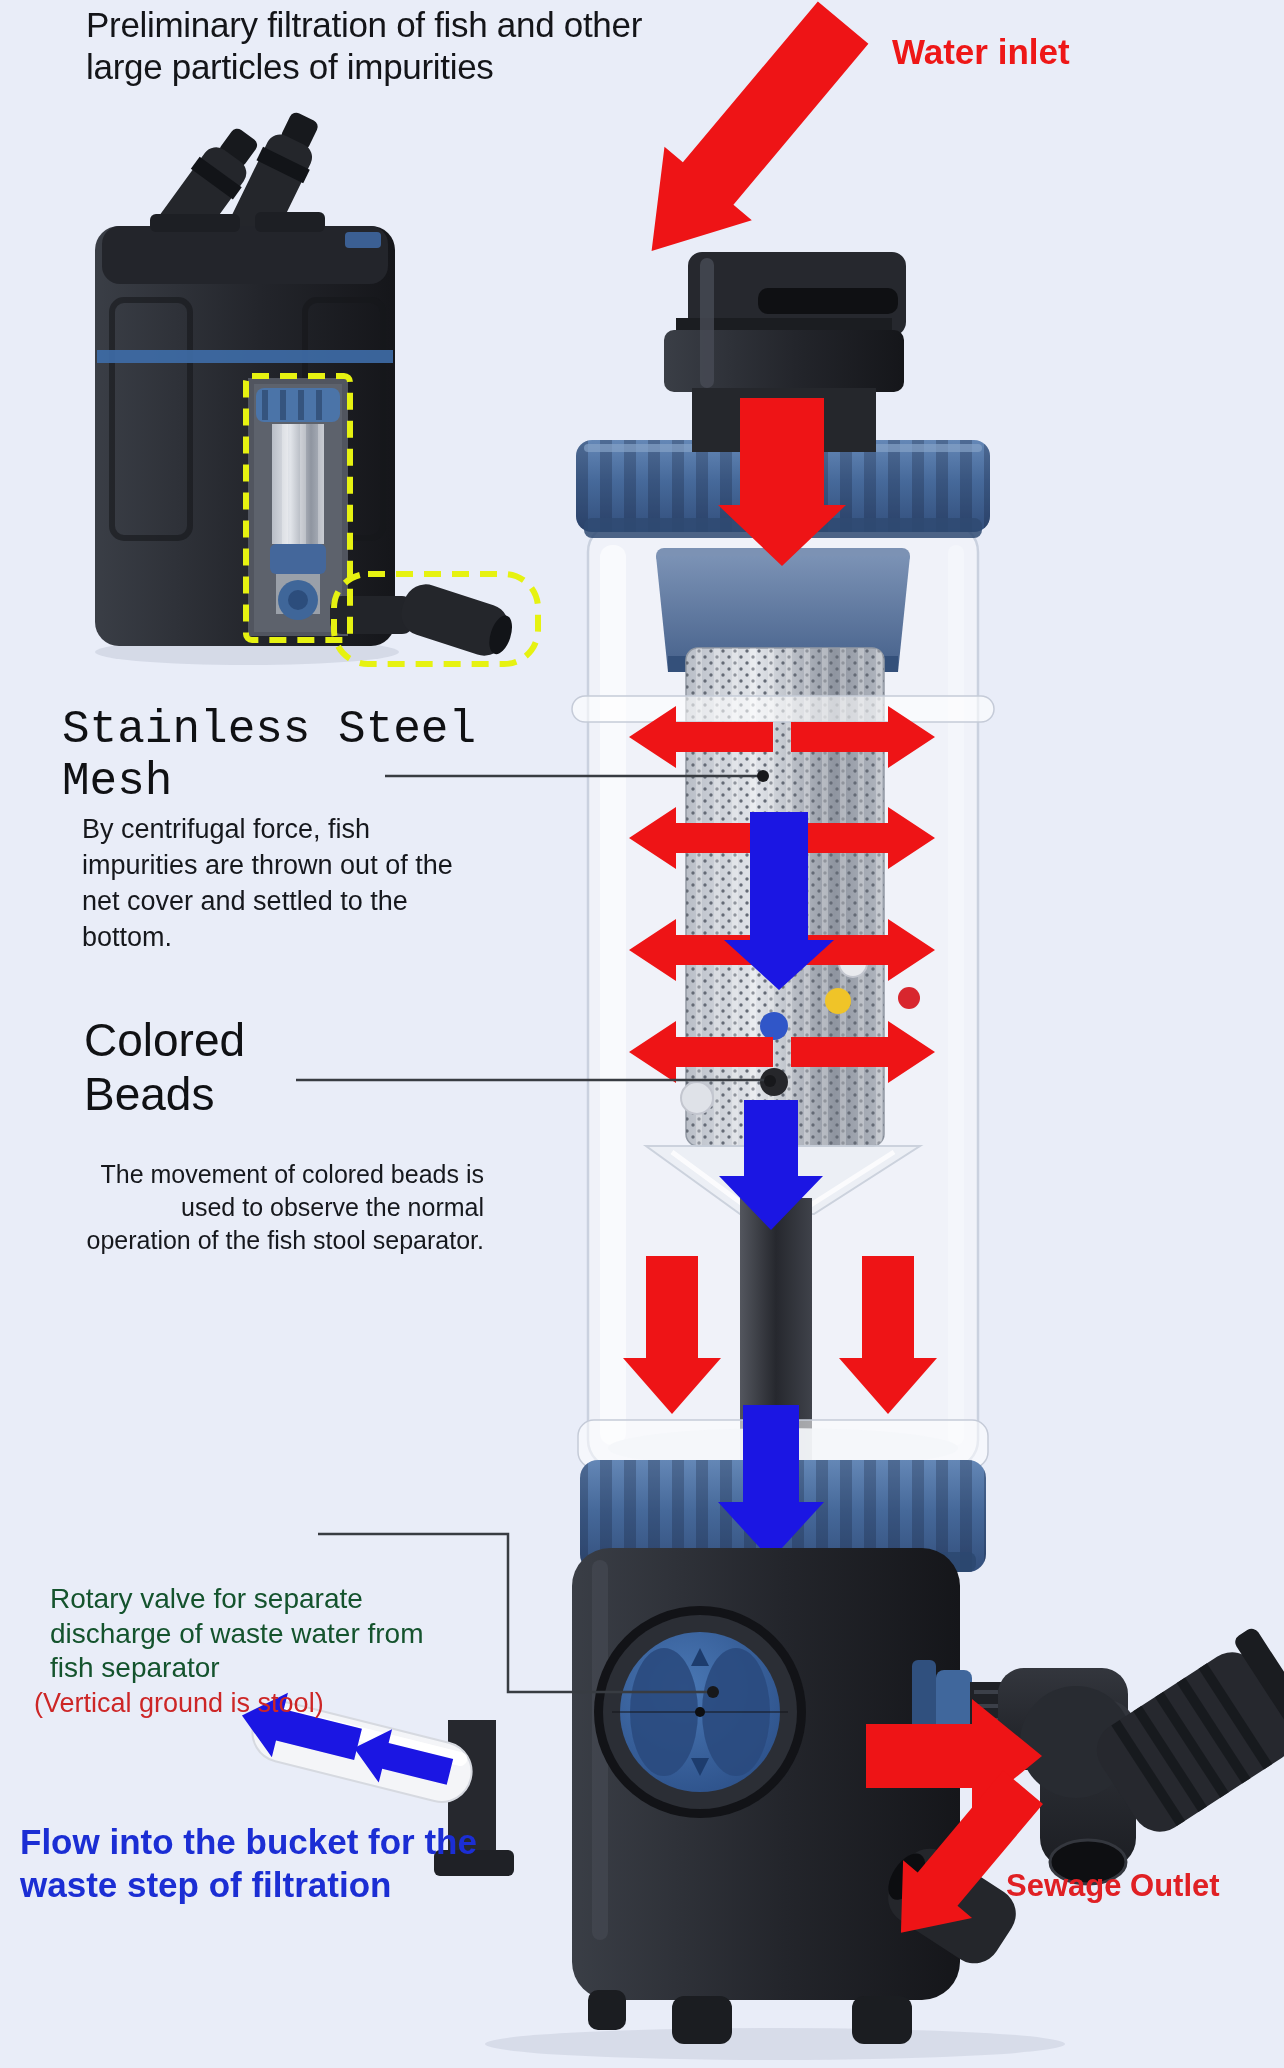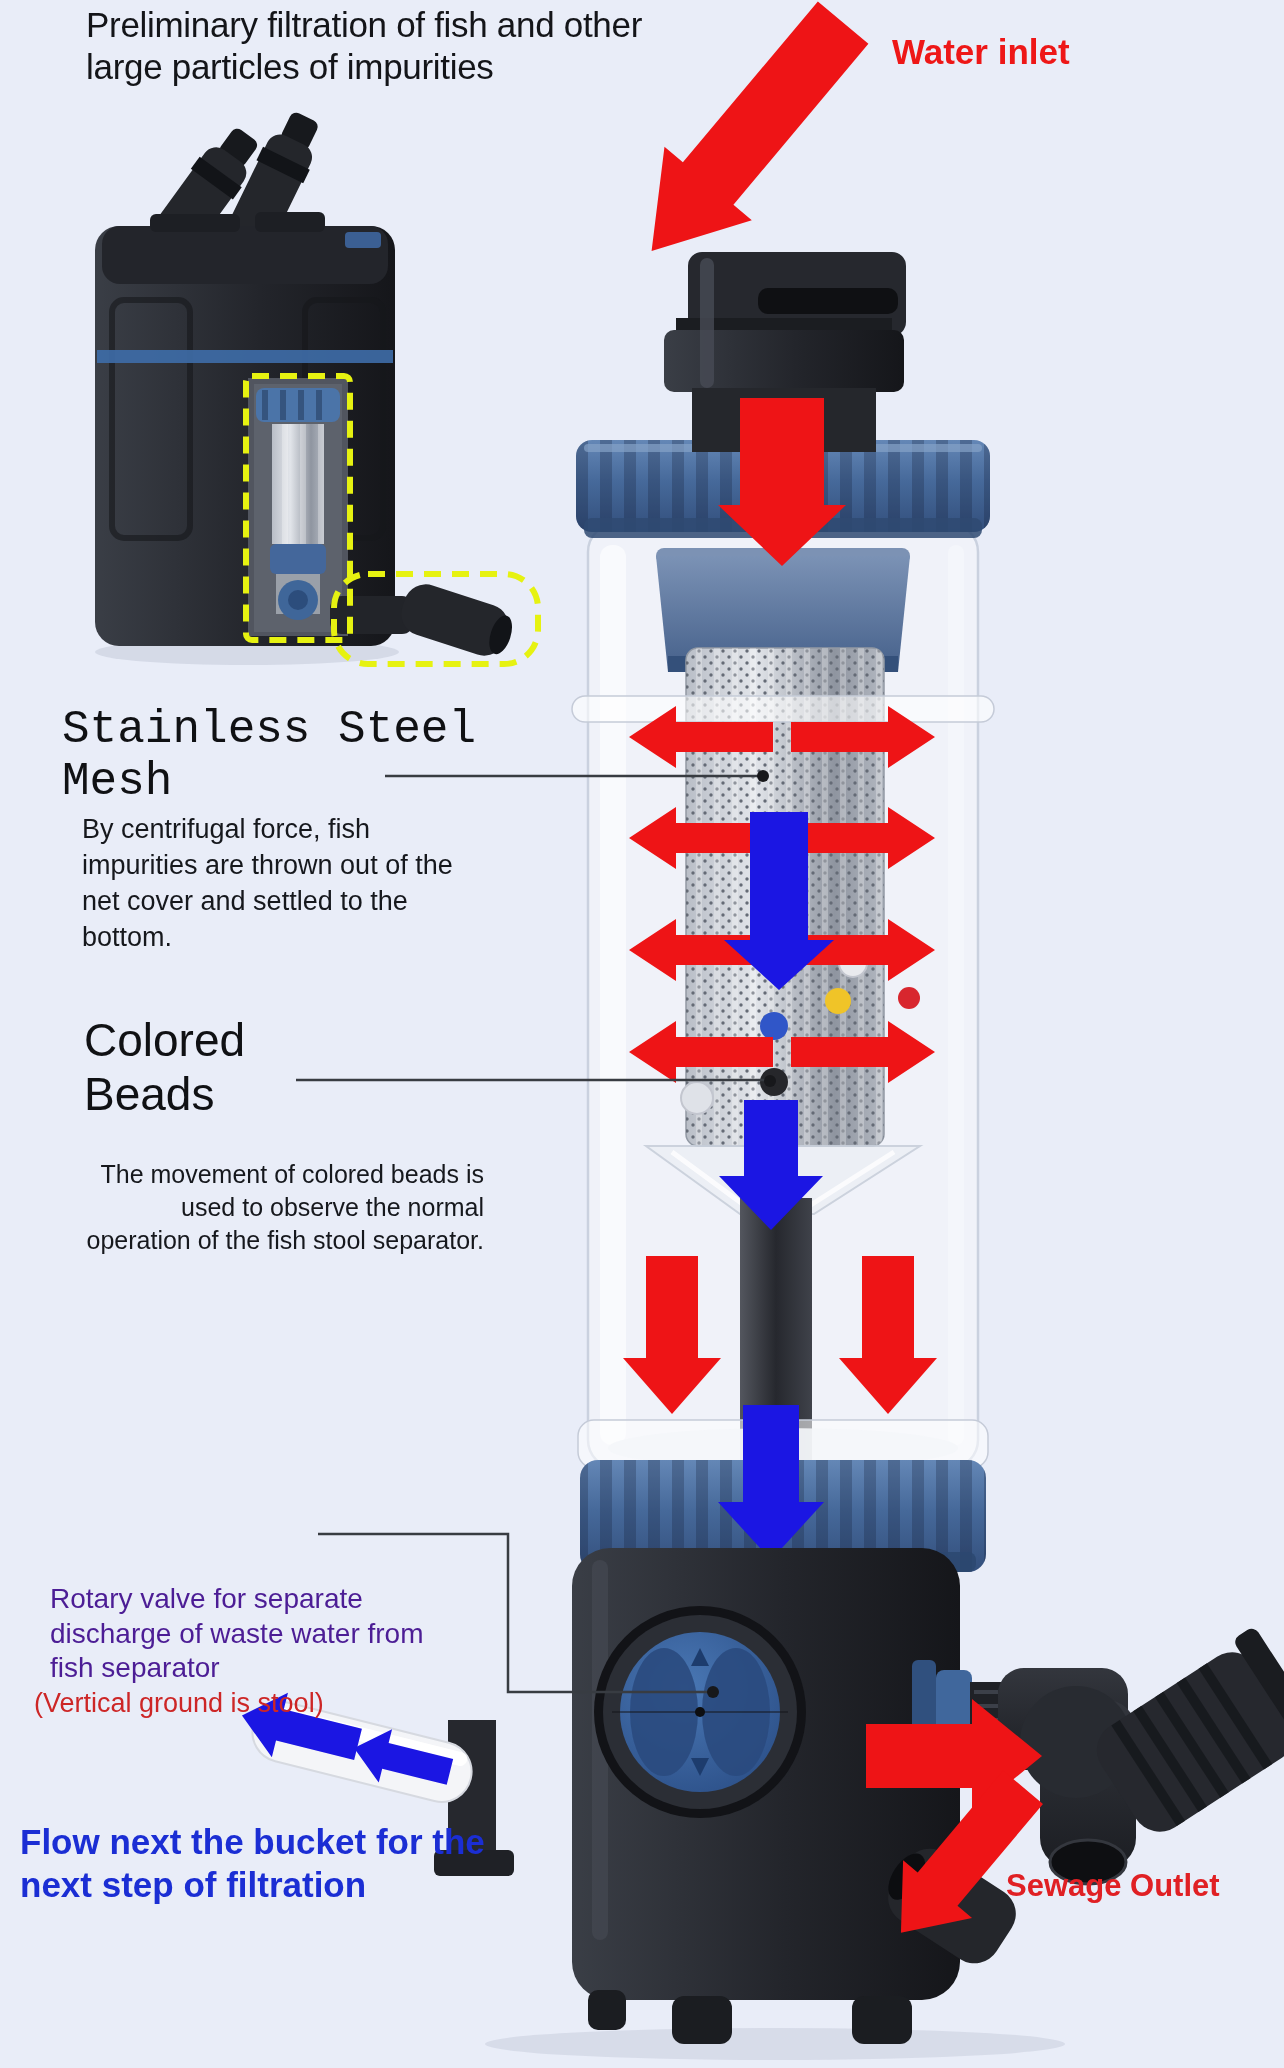--- a/index.html
+++ b/index.html
@@ -8,21 +8,21 @@
   #gfx{position:absolute;left:0;top:0;}
   .txt{position:absolute;}
   .title{left:86px;top:4px;width:585px;font-size:35px;line-height:1.21;font-weight:500;color:#141519;letter-spacing:-0.3px;}
   .water-inlet{left:892px;top:32px;font-size:35px;font-weight:700;color:#ee1717;}
   .h-big{font-weight:500;color:#101114;}
   .mesh-h{left:62px;top:704px;font-size:46px;width:470px;font-family:Liberation Mono, monospace;}
   .mesh-d{left:82px;top:812px;width:375px;font-size:27px;line-height:1.33;color:#16181d;}
   .beads-h{left:84px;top:1014px;font-size:46px;width:250px;line-height:1.17;}
   .beads-d{left:84px;top:1158px;width:400px;font-size:25px;line-height:1.32;color:#16181d;text-align:right;}
   .valve-h{left:62px;top:1454px;font-size:45px;width:400px;line-height:1.16;}
-  .valve-d{left:50px;top:1582px;width:410px;font-size:28px;line-height:1.24;color:#4c1d95;}
+  .valve-d{left:50px;top:1582px;width:410px;font-size:28px;line-height:1.24;color:#14532d;}
   .valve-n{left:34px;top:1688px;font-size:27px;font-weight:500;color:#cd2626;}
   .flow{left:20px;top:1820px;width:470px;font-size:35px;line-height:1.23;font-weight:600;color:#1b2ed4;}
   .sewage{left:1006px;top:1868px;font-size:31px;font-weight:700;color:#e02024;}
 </style>
 </head>
 <body>
 
 <div id="canvas">
 
 <svg id="gfx" width="1284" height="2068" viewBox="0 0 1284 2068">
@@ -289,16 +289,16 @@
 
 <div class="txt h-big mesh-h">Stainless Steel Mesh</div>
 <div class="txt h-big beads-h">Colored Beads</div>
 
 <div class="txt mesh-d">By centrifugal force, fish impurities are thrown out of the net cover and settled to the bottom.</div>
 <div class="txt beads-d">The movement of colored beads is used to observe the normal operation of the fish stool separator.</div>
 
 <div class="txt valve-d">Rotary valve for separate discharge of waste water from fish separator</div>
 <div class="txt valve-n">(Vertical ground is stool)</div>
 
-<div class="txt flow">Flow next the bucket for the next step of filtration</div>
+<div class="txt flow">Flow into the bucket for the waste step of filtration</div>
 <div class="txt sewage">Sewage Outlet</div>
 
 </div>
 
 </body></html>

